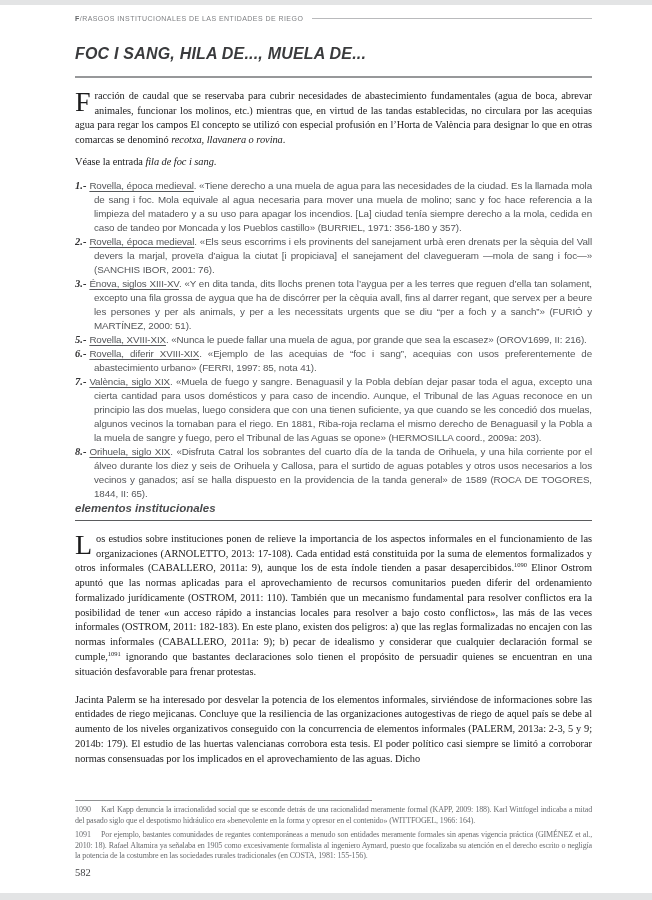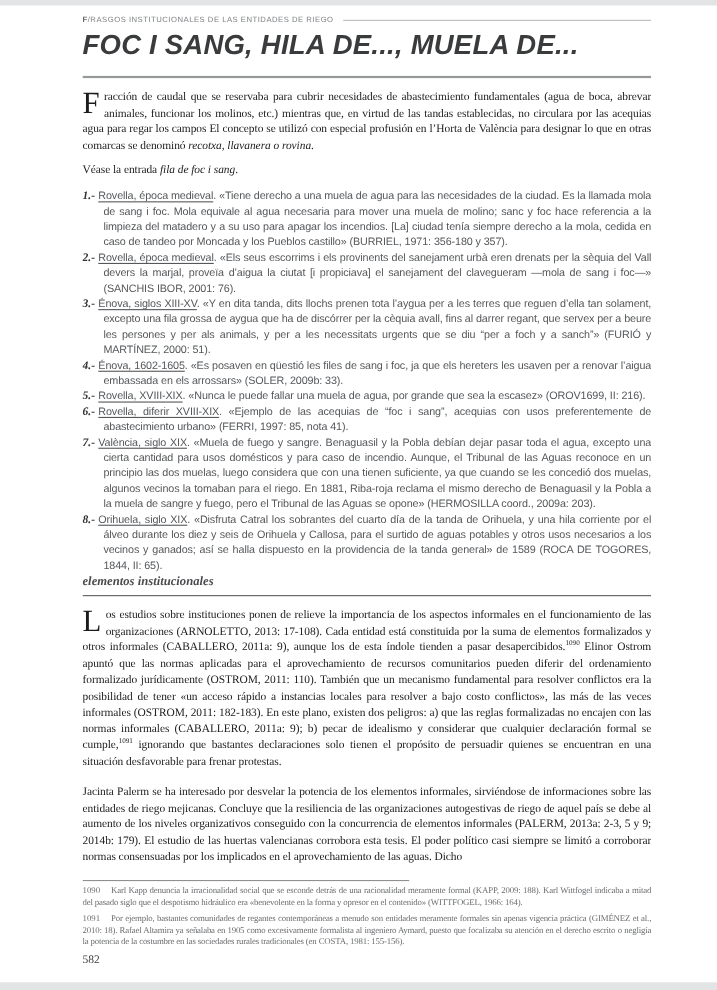--- a/index.html
+++ b/index.html
@@ -16,22 +16,22 @@
   .main{position:absolute;top:5px;left:75px;width:517px;height:795px;overflow:hidden;}
 
   
   .running-head{display:flex;align-items:center;margin-top:10px;
     font-family:"Liberation Sans", sans-serif;font-size:7px;letter-spacing:.45px;
     color:#7d7f82;}
   .rh-letter{font-weight:bold;color:#636568;}
   .rh-rule{flex:1;border-top:1px solid #b9babc;margin-left:9px;}
 
   
-  .entry-title{margin-top:8px;font-family:"Liberation Sans", sans-serif;
-    font-style:italic;font-weight:bold;font-size:25px;line-height:22px;
+  .entry-title{margin-top:21px;font-family:"Liberation Sans", sans-serif;
+    font-style:italic;font-weight:bold;font-size:16px;line-height:22px;
     color:#3a3b3d;letter-spacing:.2px;}
   .title-rule{border:none;border-top:2px solid #97989a;margin:6px 0 0 0;}
 
   
   .serif-para{margin:11px 0 0 0;font-size:10.4px;line-height:14.8px;
     text-align:justify;color:#212122;letter-spacing:-.05px;hyphens:auto;}
   .serif-para em{}
   .dropcap{float:left;font-size:28px;line-height:24px;padding:1px 4px 0 0;color:#1c1c1d;}
   .crossref{margin-top:7px;}
   sup.fnref{font-size:6.5px;line-height:0;vertical-align:super;letter-spacing:0;}
@@ -42,21 +42,21 @@
     letter-spacing:-.1px;hyphens:auto;}
   .item{padding-left:19px;text-indent:-19px;}
   .item-num{font-family:"Liberation Serif", serif;font-weight:bold;font-style:italic;
     font-size:10.5px;color:#323234;margin-right:3px;letter-spacing:0;}
   .item-lead{text-decoration:underline;text-underline-offset:1.5px;}
 
   
   .section-title{margin-top:7px;font-family:"Liberation Sans", sans-serif;
     font-style:italic;font-weight:bold;font-size:20px;line-height:22px;
     color:#3a3b3d;letter-spacing:.2px;}
-  .section-subtitle{margin-top:1px;font-family:Liberation Serif, serif;
+  .section-subtitle{margin-top:1px;font-family:Liberation Sans, sans-serif;
     font-style:italic;font-weight:bold;font-size:11.5px;line-height:13px;color:#4a4b4d;}
   .section-rule{border:none;border-top:1px solid #5a5b5d;margin:5px 0 0 0;}
 
   
   .footer{position:absolute;left:75px;width:517px;top:800px;height:93px;overflow:hidden;}
   .fn-sep{border:none;border-top:1px solid #8f9092;width:297px;margin:0;}
   .footnote{margin-top:4px;font-family:Liberation Serif, serif;
     font-size:8px;line-height:10.6px;color:#6b6d70;text-align:justify;
     letter-spacing:-.15px;hyphens:auto;}
   .fn-num{display:inline-block;min-width:26px;letter-spacing:0;}
@@ -80,21 +80,20 @@
   <hr class="title-rule">
 
   <p class="serif-para"><span class="dropcap">F</span><span>racción de caudal que se reservaba para cubrir necesidades de abastecimiento fundamentales (agua de boca, abrevar animales, funcionar los molinos, etc.) mientras que, en virtud de las tandas establecidas, no circulara por las acequias agua para regar los campos El concepto se utilizó con especial profusión en l’Horta de València para designar lo que en otras comarcas se denominó </span><em>recotxa, llavanera o rovina</em><span>.</span></p>
 
   <p class="serif-para crossref"><span>Véase la entrada </span><em>fila de foc i sang</em><span>.</span></p>
 
   <div class="entries">
     <div class="item"><span class="item-num">1.-</span><span class="item-lead">Rovella, época medieval</span><span>. «Tiene derecho a una muela de agua para las necesidades de la ciudad. Es la llamada mola de sang i foc. Mola equivale al agua necesaria para mover una muela de molino; sanc y foc hace referencia a la limpieza del matadero y a su uso para apagar los incendios. [La] ciudad tenía siempre derecho a la mola, cedida en caso de tandeo por Moncada y los Pueblos castillo» (BURRIEL, 1971: 356-180 y 357).</span></div>
     <div class="item"><span class="item-num">2.-</span><span class="item-lead">Rovella, época medieval</span><span>. «Els seus escorrims i els provinents del sanejament urbà eren drenats per la sèquia del Vall devers la marjal, proveïa d’aigua la ciutat [i propiciava] el sanejament del clavegueram —mola de sang i foc—» (SANCHIS IBOR, 2001: 76).</span></div>
     <div class="item"><span class="item-num">3.-</span><span class="item-lead">Énova, siglos XIII-XV</span><span>. «Y en dita tanda, dits llochs prenen tota l’aygua per a les terres que reguen d’ella tan solament, excepto una fila grossa de aygua que ha de discórrer per la cèquia avall, fins al darrer regant, que servex per a beure les persones y per als animals, y per a les necessitats urgents que se diu “per a foch y a sanch”» (FURIÓ y MARTÍNEZ, 2000: 51).</span></div>
-    <div class="item"><span class="item-num">4.-</span><span class="item-lead">Énova, 1602-1605</span><span>. «Es posaven en qüestió les files de sang i foc, ja que els hereters les usaven per a renovar l’aigua embassada en els arrossars» (SOLER, 2009b: 33).</span></div>
     <div class="item"><span class="item-num">5.-</span><span class="item-lead">Rovella, XVIII-XIX</span><span>. «Nunca le puede fallar una muela de agua, por grande que sea la escasez» (OROV1699, II: 216).</span></div>
     <div class="item"><span class="item-num">6.-</span><span class="item-lead">Rovella, diferir XVIII-XIX</span><span>. «Ejemplo de las acequias de “foc i sang”, acequias con usos preferentemente de abastecimiento urbano» (FERRI, 1997: 85, nota 41).</span></div>
     <div class="item"><span class="item-num">7.-</span><span class="item-lead">València, siglo XIX</span><span>. «Muela de fuego y sangre. Benaguasil y la Pobla debían dejar pasar toda el agua, excepto una cierta cantidad para usos domésticos y para caso de incendio. Aunque, el Tribunal de las Aguas reconoce en un principio las dos muelas, luego considera que con una tienen suficiente, ya que cuando se les concedió dos muelas, algunos vecinos la tomaban para el riego. En 1881, Riba-roja reclama el mismo derecho de Benaguasil y la Pobla a la muela de sangre y fuego, pero el Tribunal de las Aguas se opone» (HERMOSILLA coord., 2009a: 203).</span></div>
     <div class="item"><span class="item-num">8.-</span><span class="item-lead">Orihuela, siglo XIX</span><span>. «Disfruta Catral los sobrantes del cuarto día de la tanda de Orihuela, y una hila corriente por el álveo durante los diez y seis de Orihuela y Callosa, para el surtido de aguas potables y otros usos necesarios a los vecinos y ganados; así se halla dispuesto en la providencia de la tanda general» de 1589 (ROCA DE TOGORES, 1844, II: 65).</span></div>
   </div>
 
   <div class="section-subtitle">elementos institucionales</div>
   <hr class="section-rule">
 
   <p class="serif-para"><span class="dropcap">L</span><span>os estudios sobre instituciones ponen de relieve la importancia de los aspectos informales en el funcionamiento de las organizaciones (ARNOLETTO, 2013: 17-108). Cada entidad está constituida por la suma de elementos formalizados y otros informales (CABALLERO, 2011a: 9), aunque los de esta índole tienden a pasar desapercibidos.</span><sup class="fnref">1090</sup><span> Elinor Ostrom apuntó que las normas aplicadas para el aprovechamiento de recursos comunitarios pueden diferir del ordenamiento formalizado jurídicamente (OSTROM, 2011: 110). También que un mecanismo fundamental para resolver conflictos era la posibilidad de tener «un acceso rápido a instancias locales para resolver a bajo costo conflictos», las más de las veces informales (OSTROM, 2011: 182-183). En este plano, existen dos peligros: a) que las reglas formalizadas no encajen con las normas informales (CABALLERO, 2011a: 9); b) pecar de idealismo y considerar que cualquier declaración formal se cumple,</span><sup class="fnref">1091</sup><span> ignorando que bastantes declaraciones solo tienen el propósito de persuadir quienes se encuentran en una situación desfavorable para frenar protestas.</span></p>

